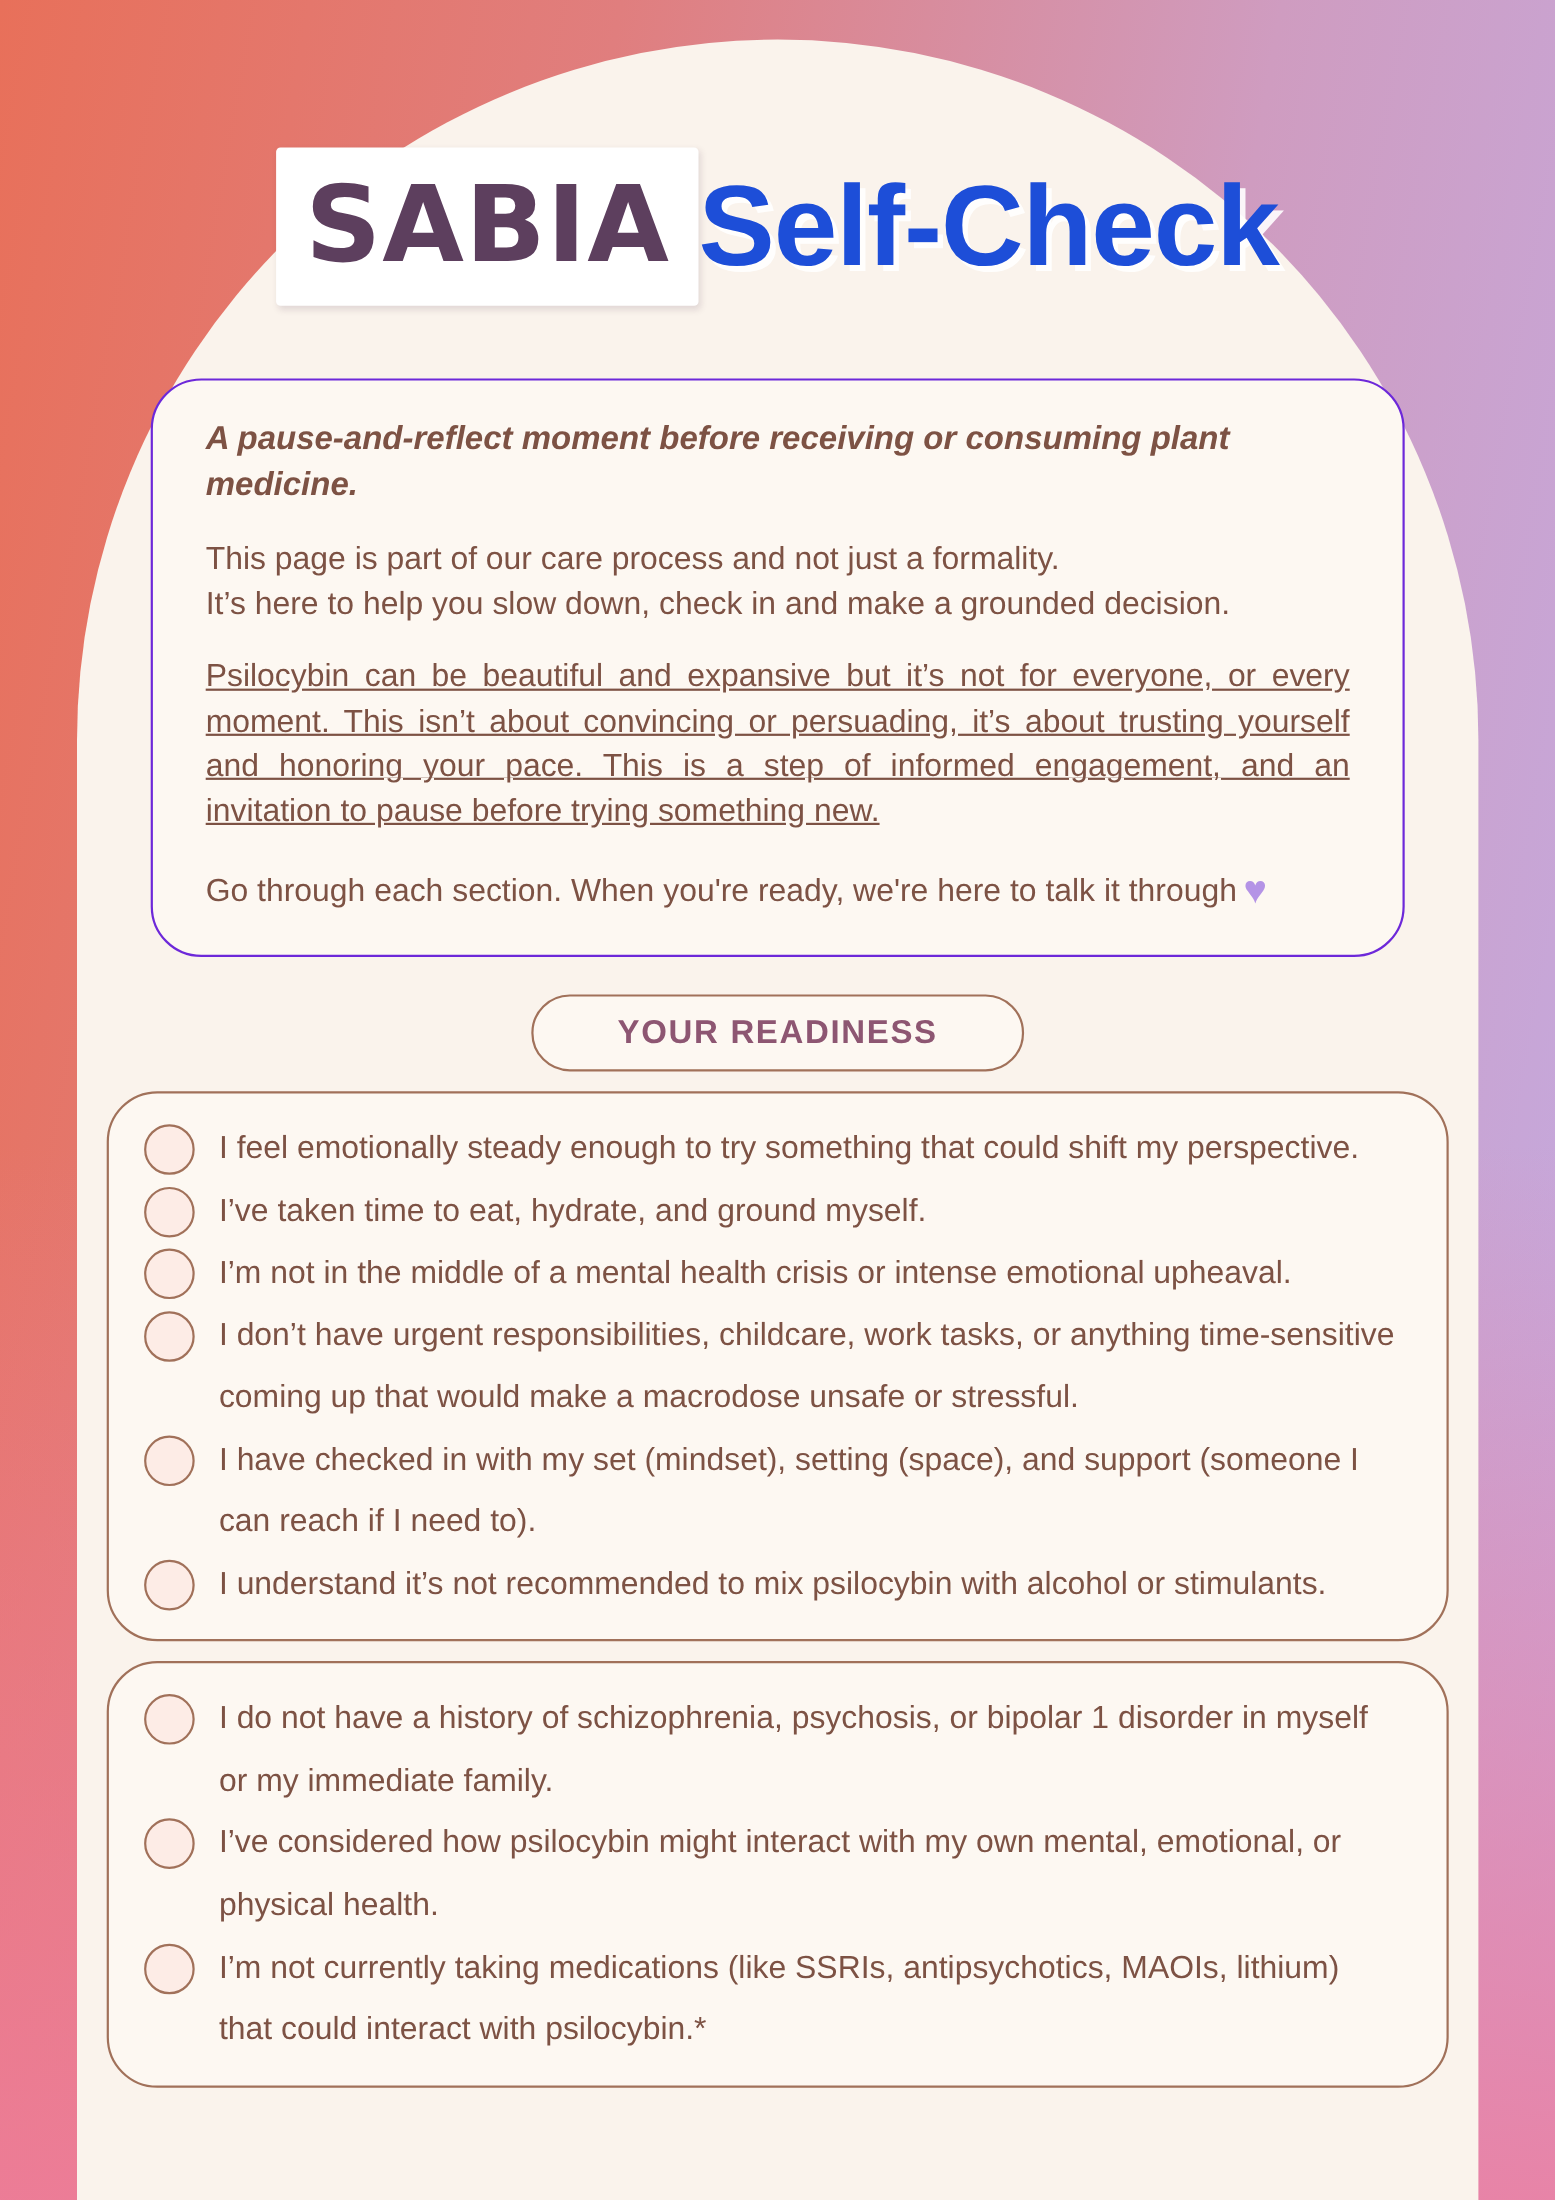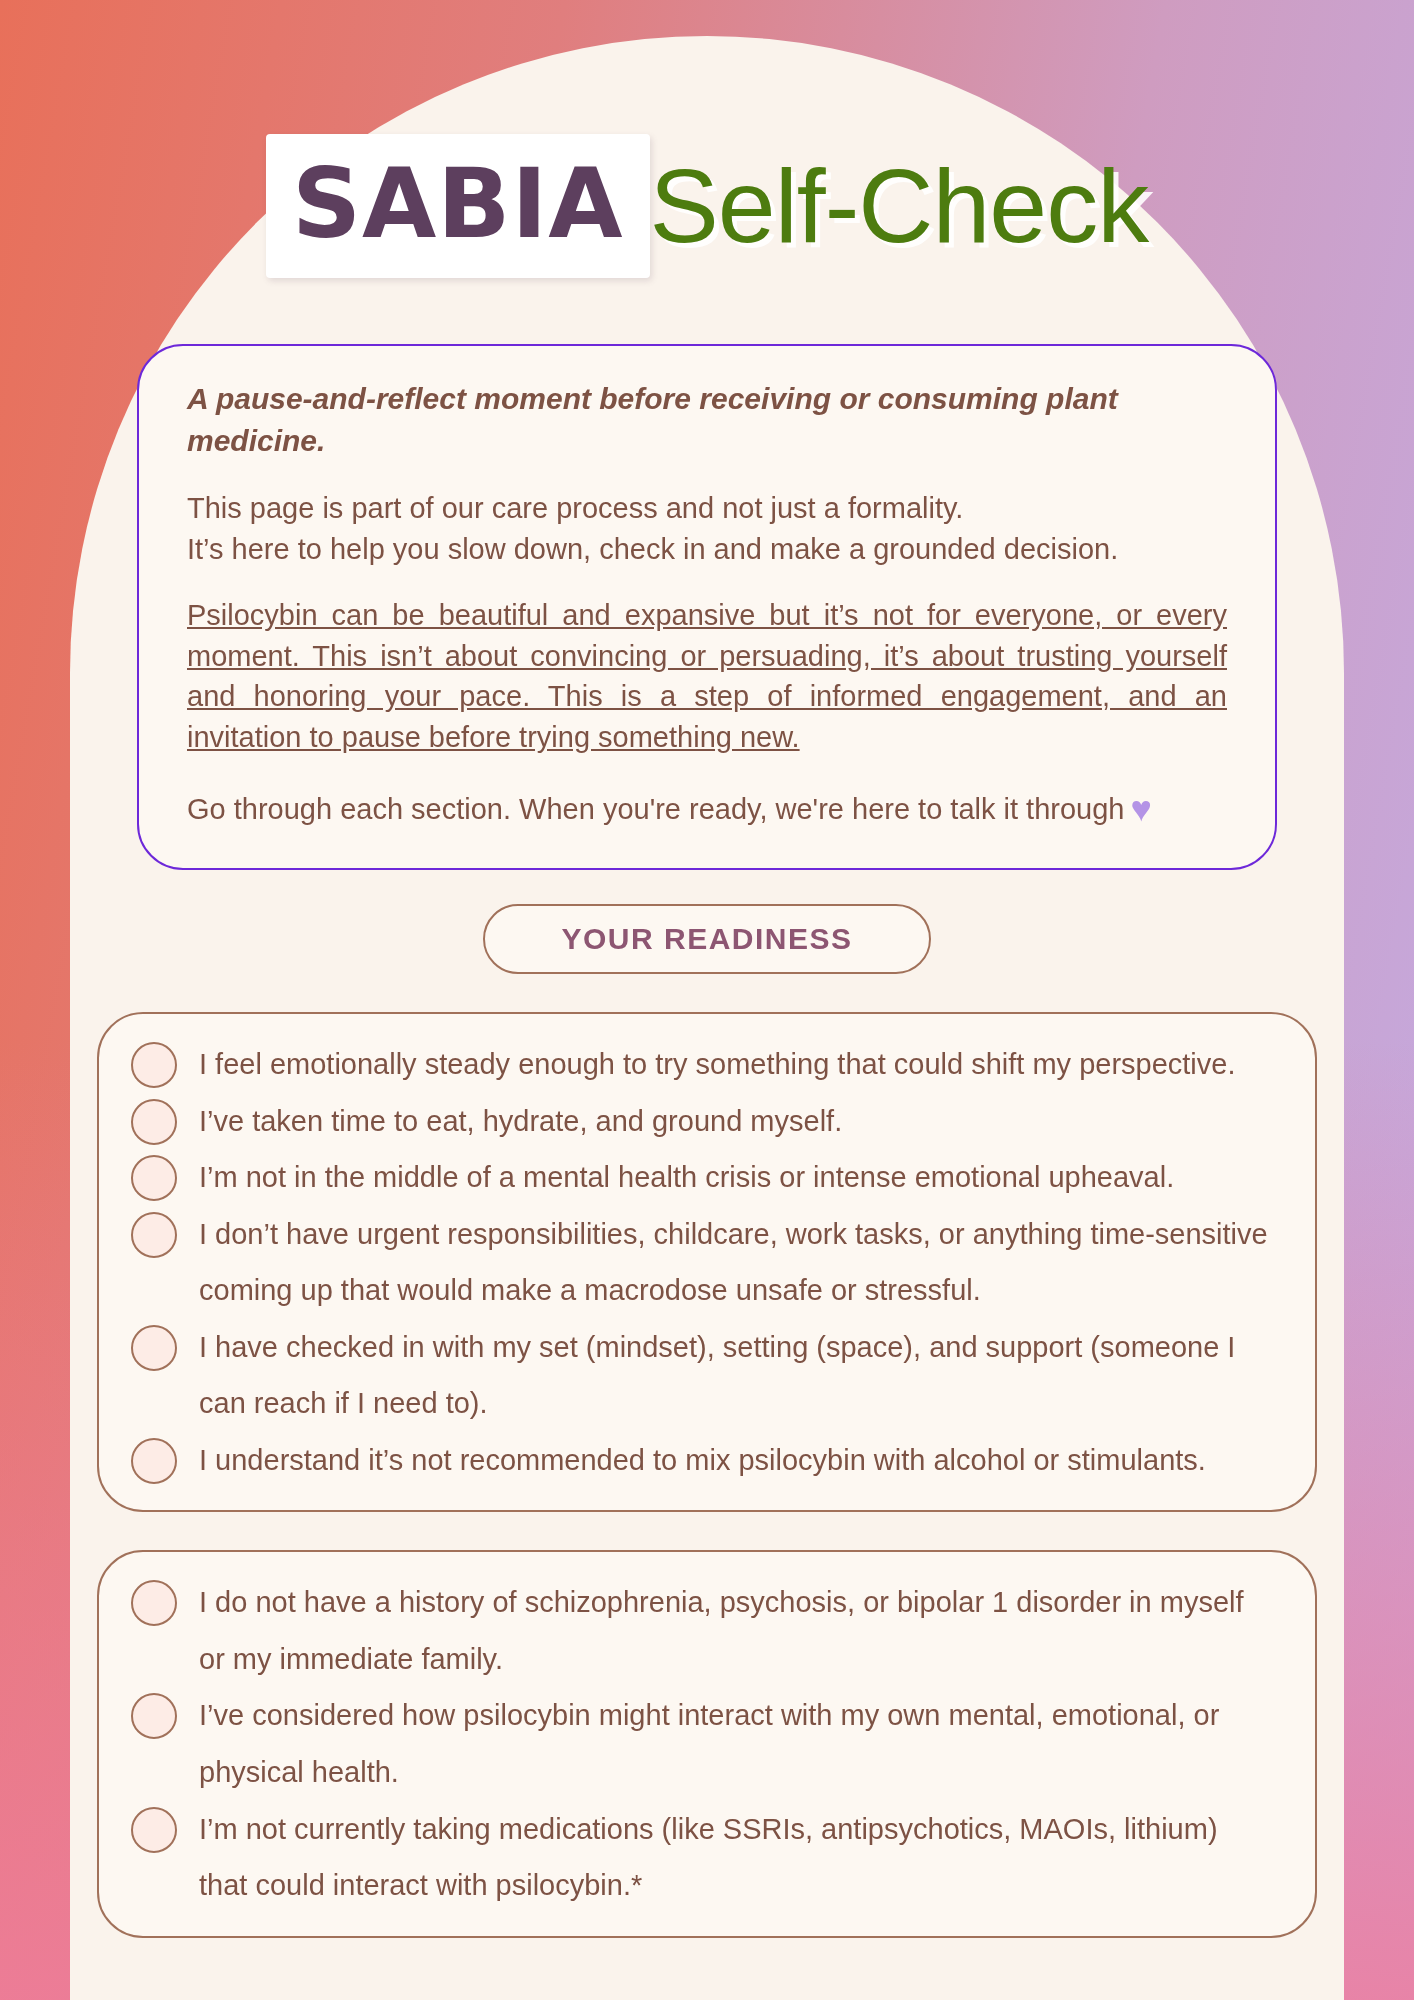--- a/index.html
+++ b/index.html
@@ -39,22 +39,22 @@
   }
   .logo span {
     font-family: "DejaVu Sans", sans-serif;
     font-size: 96px;
     font-weight: 800;
     letter-spacing: 1px;
     color: #5d3f5e;
   }
   .title {
     font-size: 104px;
-    font-weight: 400;
-    color: #4d7c0f;
+    font-weight: 700;
+    color: #1d4ed8;
     letter-spacing: -1px;
     text-shadow: 5px 5px 0 rgba(255,255,255,0.9);
   }
   
   .intro-box {
     width: 1140px;
     margin: 58px auto 0 auto;
     border: 2px solid #6d28d9;
     border-radius: 46px;
     background: #fdf8f2;
@@ -87,21 +87,21 @@
     background: #fdf8f2;
     padding: 16px 76px;
     font-size: 30px;
     font-weight: bold;
     letter-spacing: 1.5px;
     color: #8d5672;
   }
   
   .check-box {
     width: 1220px;
-    margin: 38px auto 0 auto;
+    margin: 18px auto 0 auto;
     border: 2px solid #a1715a;
     border-radius: 46px;
     background: #fdf8f2;
     padding: 22px 44px 22px 32px;
   }
   .item {
     display: flex;
     align-items: flex-start;
   }
   .circle {

